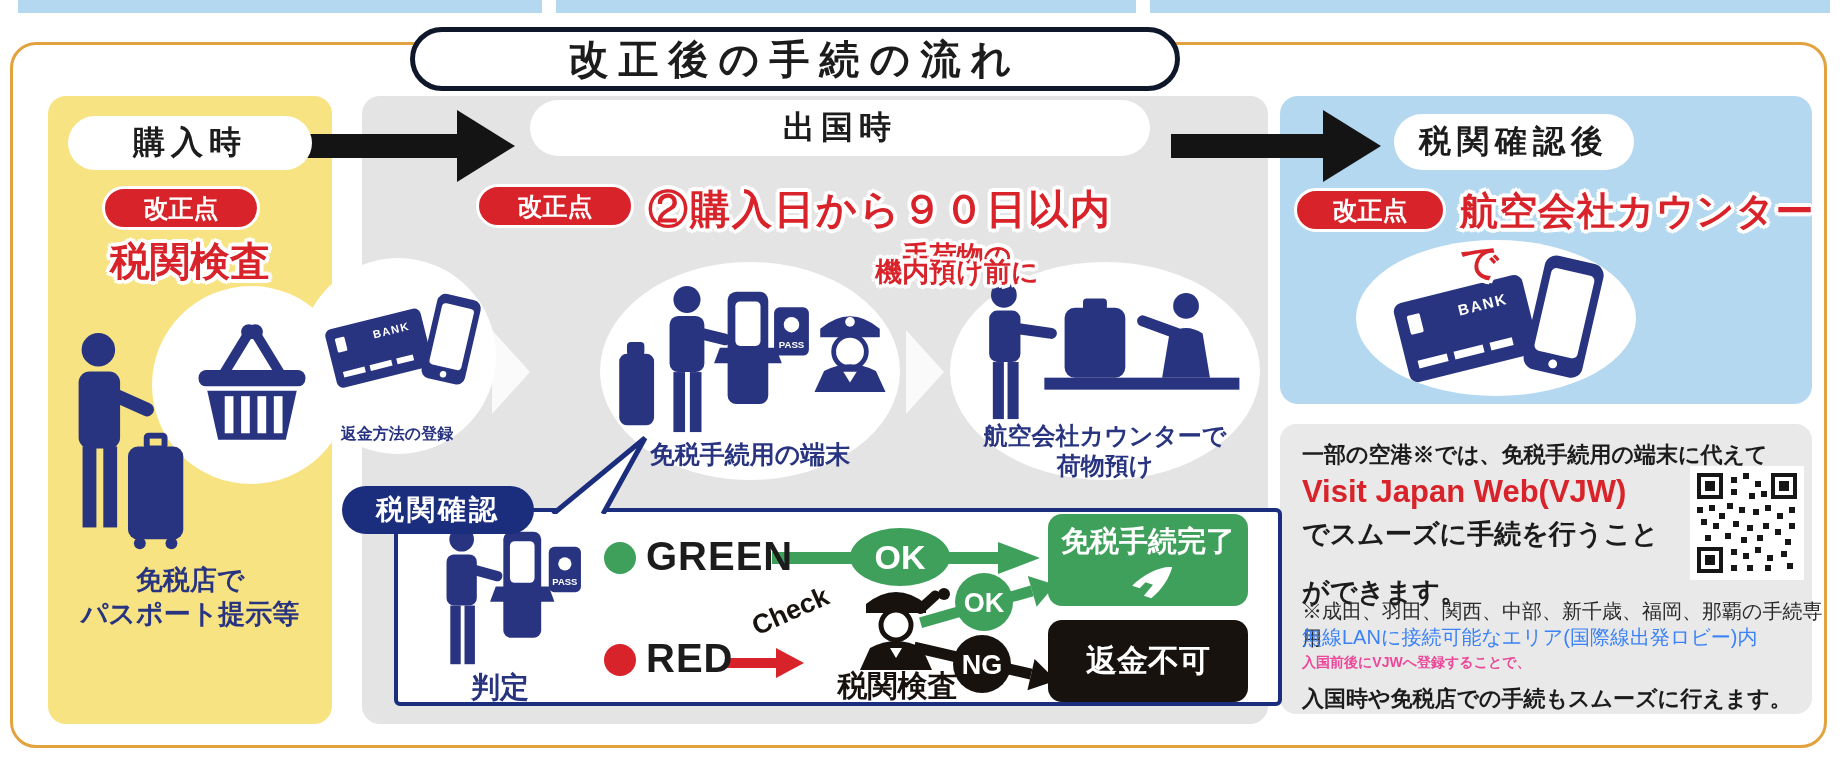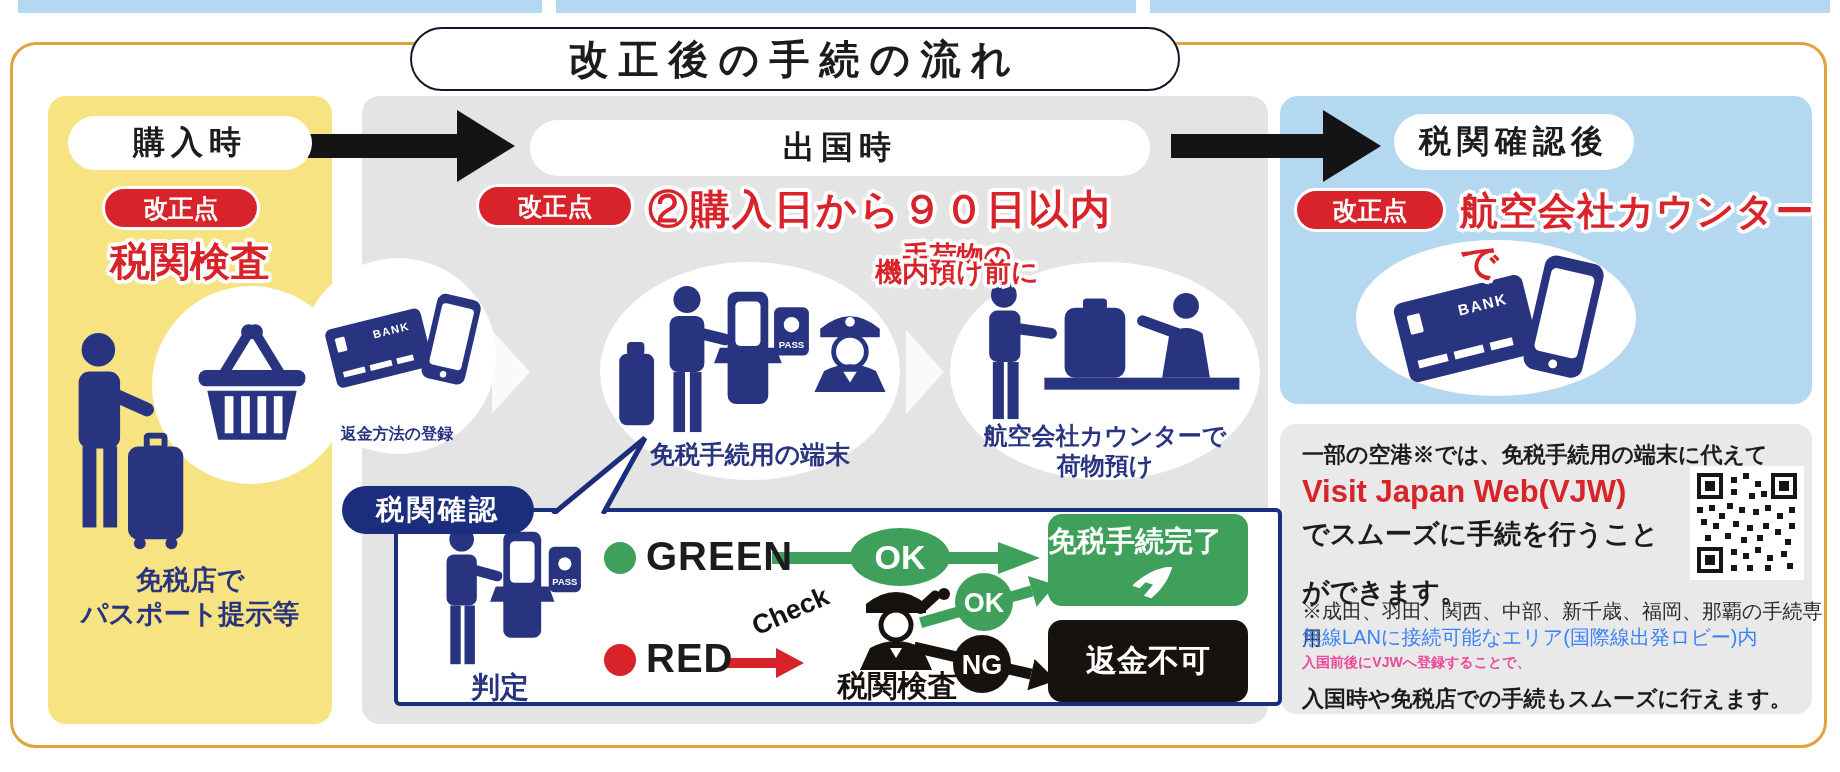--- a/index.html
+++ b/index.html
@@ -21,36 +21,36 @@
   .ellipse{position:absolute;background:#fff;border-radius:50%;z-index:2;}
   .chev{position:absolute;width:0;height:0;border-top:42px solid transparent;border-bottom:42px solid transparent;
         border-left:38px solid rgba(255,255,255,.8);z-index:3;}
   .z3{z-index:3;} .z4{z-index:4;} .z5{z-index:5;}
   #customs-box{position:absolute;left:394px;top:508px;width:888px;height:198px;background:#fff;
         border:4px solid #1b2d7d;border-radius:6px;box-sizing:border-box;z-index:3;}
   .dot{position:absolute;width:32px;height:32px;border-radius:50%;z-index:5;}
   .bigword{position:absolute;font-weight:900;color:#1c1c1c;z-index:5;letter-spacing:1px;}
   .okpill{position:absolute;background:#3fa05c;border-radius:50%;color:#fff;font-weight:900;
           display:flex;align-items:center;justify-content:center;z-index:6;}
-  .resultbox{position:absolute;width:200px;border-radius:14px;color:#fff;font-weight:900;text-align:left;z-index:5;}
+  .resultbox{position:absolute;width:200px;border-radius:14px;color:#fff;font-weight:900;text-align:center;z-index:5;}
   svg{display:block;}
   svg text{font-family:"Liberation Sans",sans-serif;}
 </style>
 </head>
 <body>
 
 <div id="stage">
 
   <div class="strip" style="left:18px;width:524px;"></div>
   <div class="strip" style="left:556px;width:580px;"></div>
   <div class="strip" style="left:1150px;width:680px;"></div>
 
   <div class="abs" style="left:10px;top:42px;width:1817px;height:706px;border:3px solid #e2a23e;border-radius:26px;background:#fff;box-sizing:border-box;"></div>
 
-  <div class="abs flexc" style="left:410px;top:27px;width:770px;height:64px;background:#fff;border:2px solid #0f172a;border-radius:36px;z-index:6;font-size:40px;font-weight:900;color:#1c1c1c;letter-spacing:10px;box-sizing:border-box;">
+  <div class="abs flexc" style="left:410px;top:27px;width:770px;height:64px;background:#fff;border:5px solid #0f172a;border-radius:36px;z-index:6;font-size:40px;font-weight:900;color:#1c1c1c;letter-spacing:10px;box-sizing:border-box;">
     <span>改正後の手続の流れ</span>
   </div>
 
   <div class="panel" style="left:48px;top:96px;width:284px;height:628px;background:#f7e382;z-index:1;"></div>
 
   <div class="hpill" style="left:68px;top:116px;width:244px;height:54px;font-size:32px;">
     <span>購入時</span>
   </div>
 
   <div class="badge" style="left:102px;top:186px;width:158px;height:44px;font-size:25px;box-sizing:border-box;">
@@ -114,21 +114,21 @@
     <span>返金方法の登録</span>
   </div>
 
   <div class="panel" style="left:362px;top:96px;width:906px;height:628px;background:#e4e4e4;z-index:0;"></div>
 
   <svg class="abs z4" style="left:305px;top:110px;" width="210" height="72" viewBox="0 0 210 72">
     <rect x="0" y="24" width="152" height="24" fill="#141414"></rect>
     <polygon points="152,0 210,36 152,72" fill="#141414"></polygon>
   </svg>
 
-  <div class="hpill" style="left:530px;top:120px;width:620px;height:56px;font-size:32px;">
+  <div class="hpill" style="left:530px;top:100px;width:620px;height:56px;font-size:32px;">
     <span>出国時</span>
   </div>
 
   <div class="badge" style="left:476px;top:184px;width:158px;height:44px;font-size:25px;box-sizing:border-box;">
     <span>改正点</span>
   </div>
   <div class="abs outline-red z4" style="left:648px;top:182px;font-size:40px;letter-spacing:2px;">
     <span>②購入日から９０日以内</span>
   </div>
 

